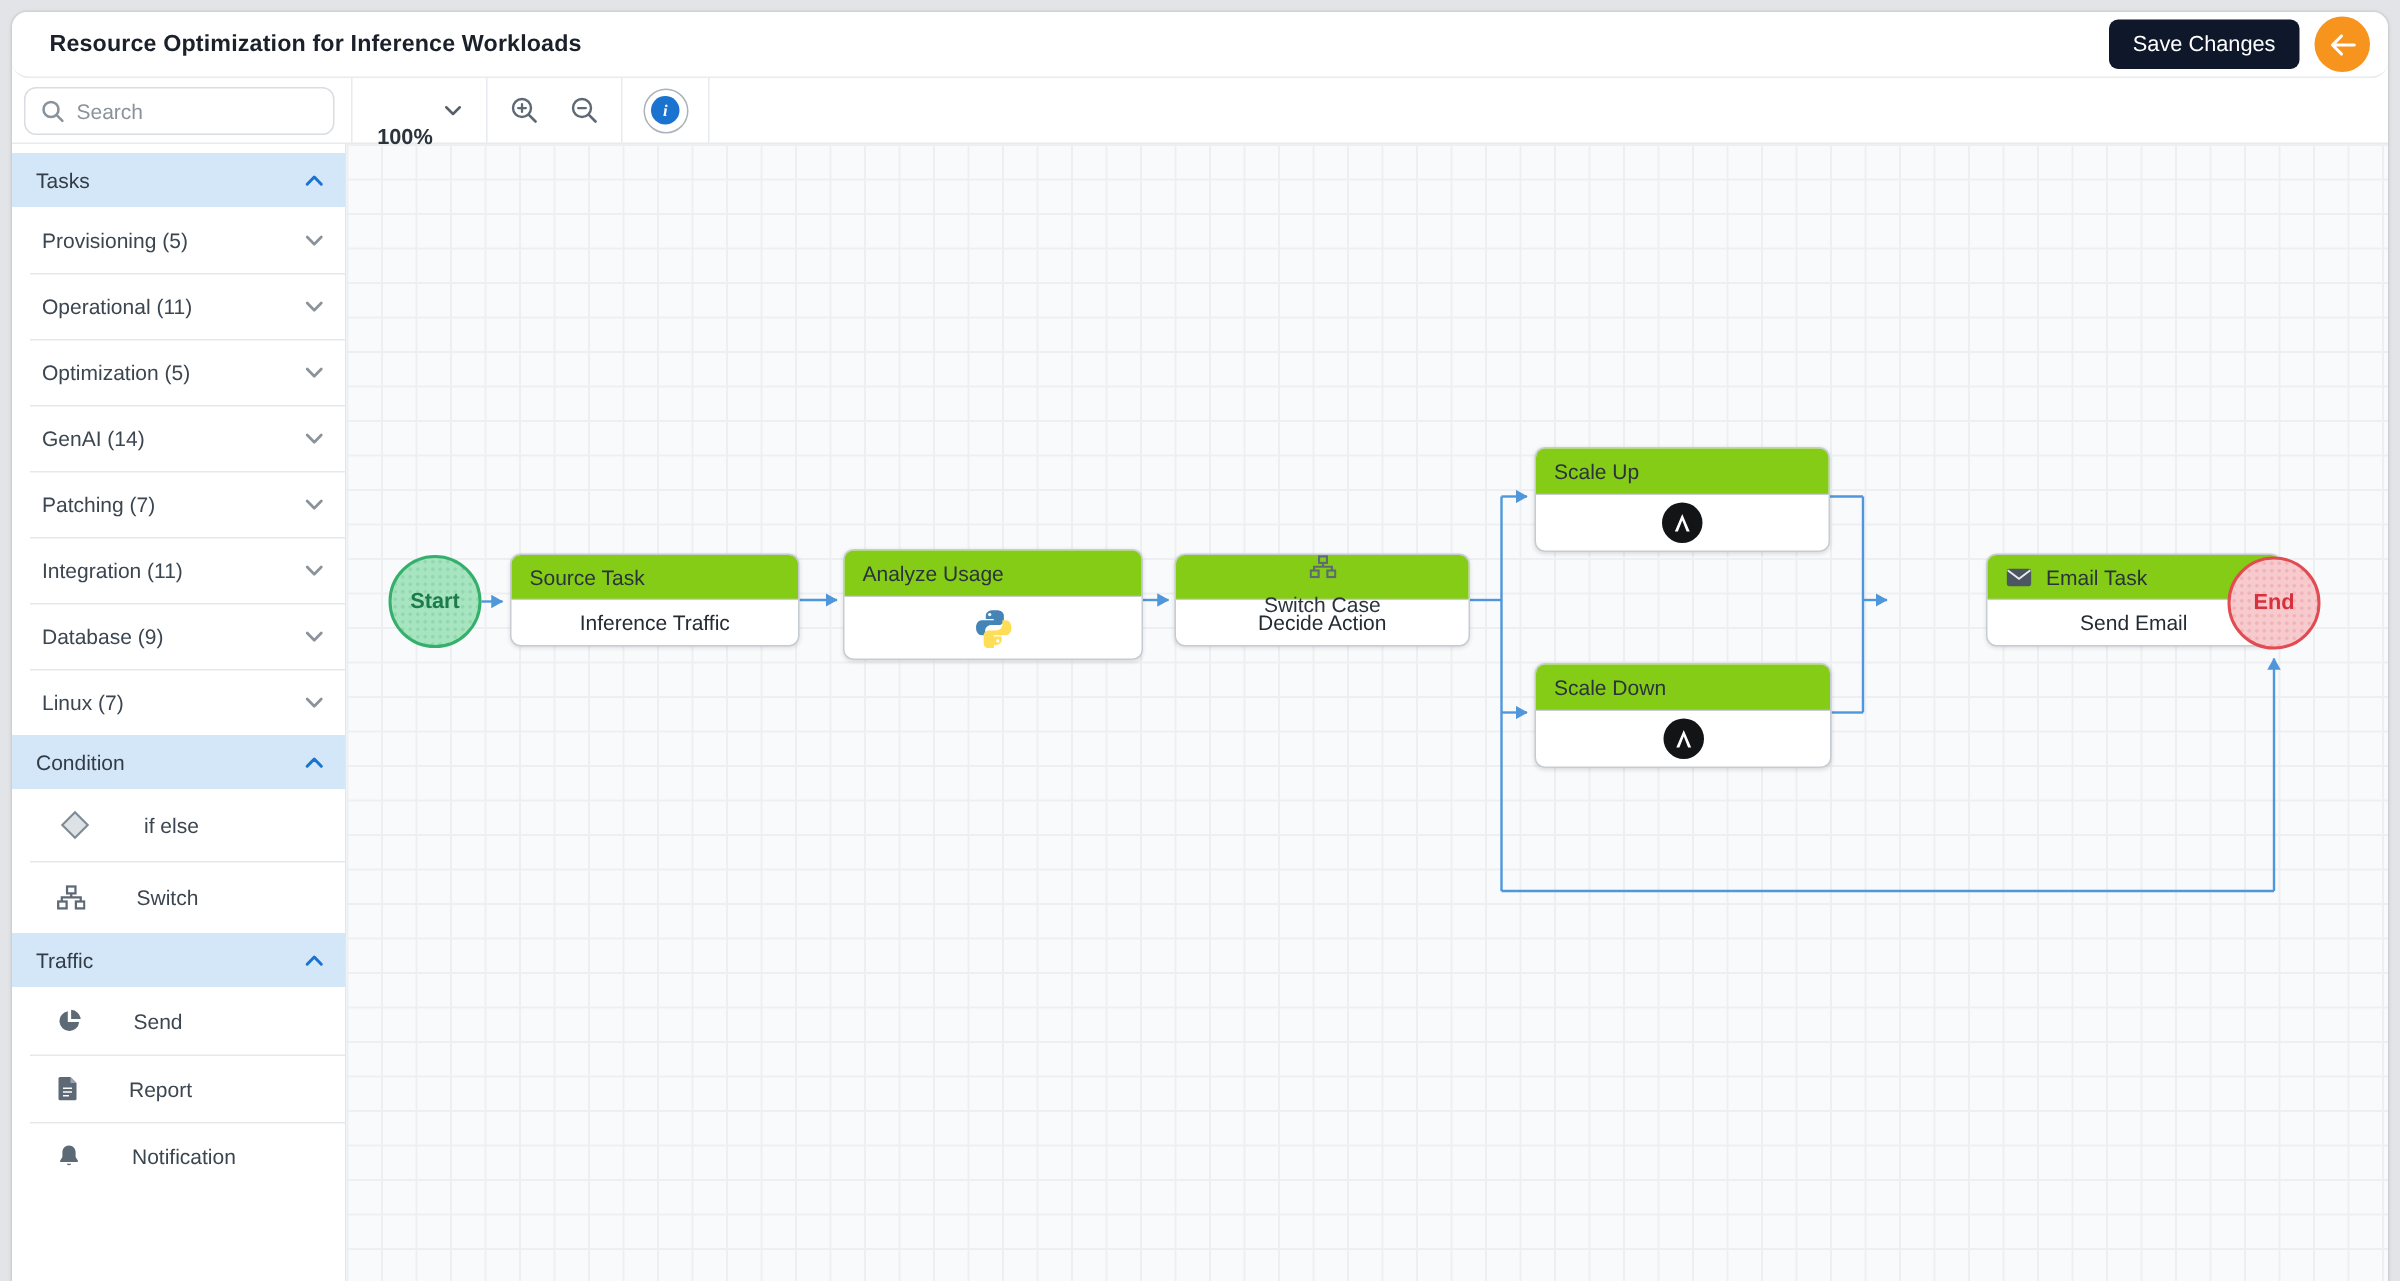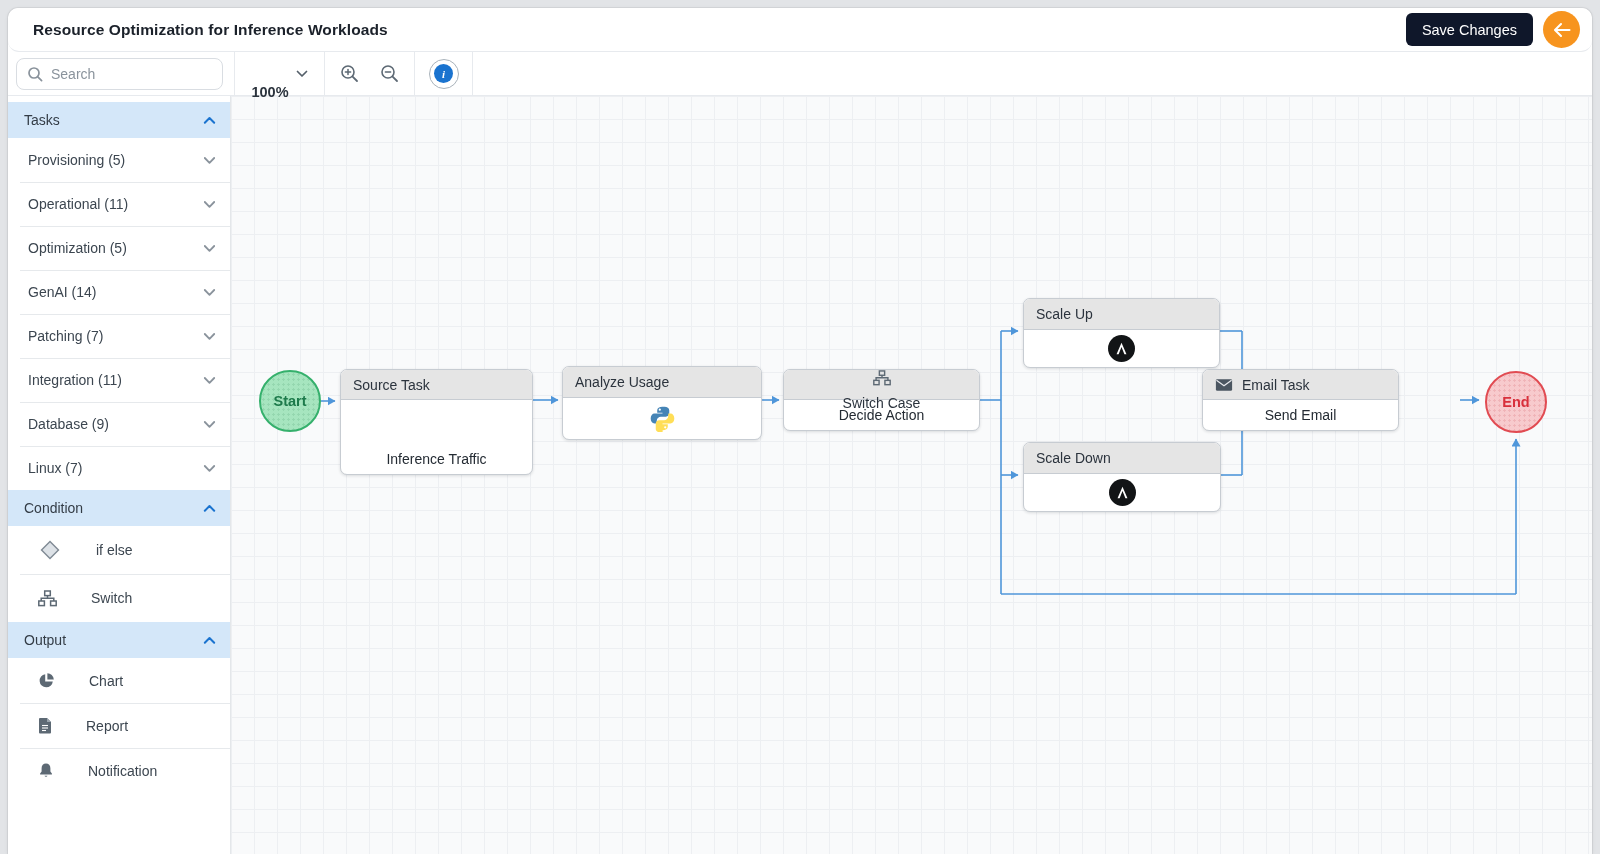--- a/index.html
+++ b/index.html
@@ -100,39 +100,39 @@
   }
   .flow-layer { position:absolute; inset:0; z-index:2; pointer-events:none; }
   .flow-layer > * { pointer-events:auto; }
   .connectors { position:absolute; inset:0; pointer-events:none; }
   
   .node {
     position:absolute; background:#fff; border:1px solid #c7ccd2; border-radius:7px;
     box-shadow:0 1px 3px rgba(27,35,44,0.14); cursor:move;
   }
   .node-header {
-    background:#e5e5e5; border-bottom:1px solid #c7ccd2; border-radius:6px 6px 0 0;
+    background:#84cc16; border-bottom:1px solid #c7ccd2; border-radius:6px 6px 0 0;
     display:flex; align-items:center; gap:9px; padding:0 12px;
     font-size:14px; color:#2b333d;
   }
   .node-body {
     display:flex; align-items:center; justify-content:center;
     font-size:14px; color:#242b33;
   }
   .n-source { left:332px; top:361px; width:193px; }
-  .n-source .node-header { height:30px; } .n-source .node-body { height:30px;margin-top:44px; }
+  .n-source .node-header { height:30px; } .n-source .node-body { height:30px; }
   .n-analyze { left:554px; top:358px; width:200px; }
   .n-analyze .node-header { height:31px; } .n-analyze .node-body { height:41px; }
   .n-switch { left:775px; top:361px; width:197px; }
   .n-switch .node-header { height:30px;flex-direction:column; } .n-switch .node-body { height:30px; }
   .n-scaleup { left:1015px; top:290px; width:197px; }
   .n-scaleup .node-header { height:31px; } .n-scaleup .node-body { height:37px; }
   .n-scaledown { left:1015px; top:434px; width:198px; }
   .n-scaledown .node-header { height:31px; } .n-scaledown .node-body { height:37px; }
-  .n-email { left:1194px; top:361px; width:197px; }
+  .n-email { left:1316px; top:361px; width:197px; }
   .n-email .node-header { height:30px; } .n-email .node-body { height:30px; }
   
   .terminal {
     position:absolute; width:62px; height:62px; border-radius:50%;
     display:flex; align-items:center; justify-content:center;
     font-size:14.5px; font-weight:700; cursor:move;
   }
   .start-node {
     left:251px; top:362px;
     background-color:#a6e5bf; border:2px solid #35b06c; color:#1d7a4b;
@@ -318,36 +318,36 @@
               <path d="M9.5 5.6 V8.3 M3.2 11 V8.3 H15.8 V11"></path>
               <rect x="0.8" y="11" width="5.6" height="4.6"></rect>
               <rect x="12.6" y="11" width="5.6" height="4.6"></rect>
             </g>
           </svg>
       </span>
       <span class="item-label">Switch</span>
     </div>
 
     <div class="section-header">
-      <span class="sec-label">Output</span>
+      <span class="sec-label">Traffic</span>
       <span style="display:flex;">
         <svg width="13" height="9" viewBox="0 0 13 9">
             <path d="M1.8 6.8 L6.5 2 L11.2 6.8" stroke="#1a73cf" stroke-width="2" fill="none" stroke-linecap="round" stroke-linejoin="round"></path>
           </svg>
       </span>
     </div>
 
     <div class="side-item h45 iconed">
       <span class="lead-icon">
         <svg width="17" height="17" viewBox="0 0 17 17">
             <path d="M7.2 2.2 A6.6 6.6 0 1 0 14.8 9.4 L7.2 9.4 Z" fill="#5d6974"></path>
             <path d="M9.4 1.2 A6.8 6.8 0 0 1 15.8 7.4 L9.4 7.4 Z" fill="#5d6974"></path>
           </svg>
       </span>
-      <span class="item-label">Chart</span>
+      <span class="item-label">Send</span>
     </div>
     <div class="side-item h45 iconed">
       <span class="lead-icon">
         <svg width="14" height="17" viewBox="0 0 14 17">
             <path d="M2 1 h7 l4 4 v10.5 a1 1 0 0 1 -1 1 h-10 a1 1 0 0 1 -1 -1 V2 a1 1 0 0 1 1 -1 z" fill="#5d6974"></path>
             <path d="M9 1 v4 h4" fill="#9aa4ad"></path>
             <g stroke="#ffffff" stroke-width="1.1">
               <line x1="4" y1="8.5" x2="10" y2="8.5"></line>
               <line x1="4" y1="11" x2="10" y2="11"></line>
               <line x1="4" y1="13.5" x2="8" y2="13.5"></line>

